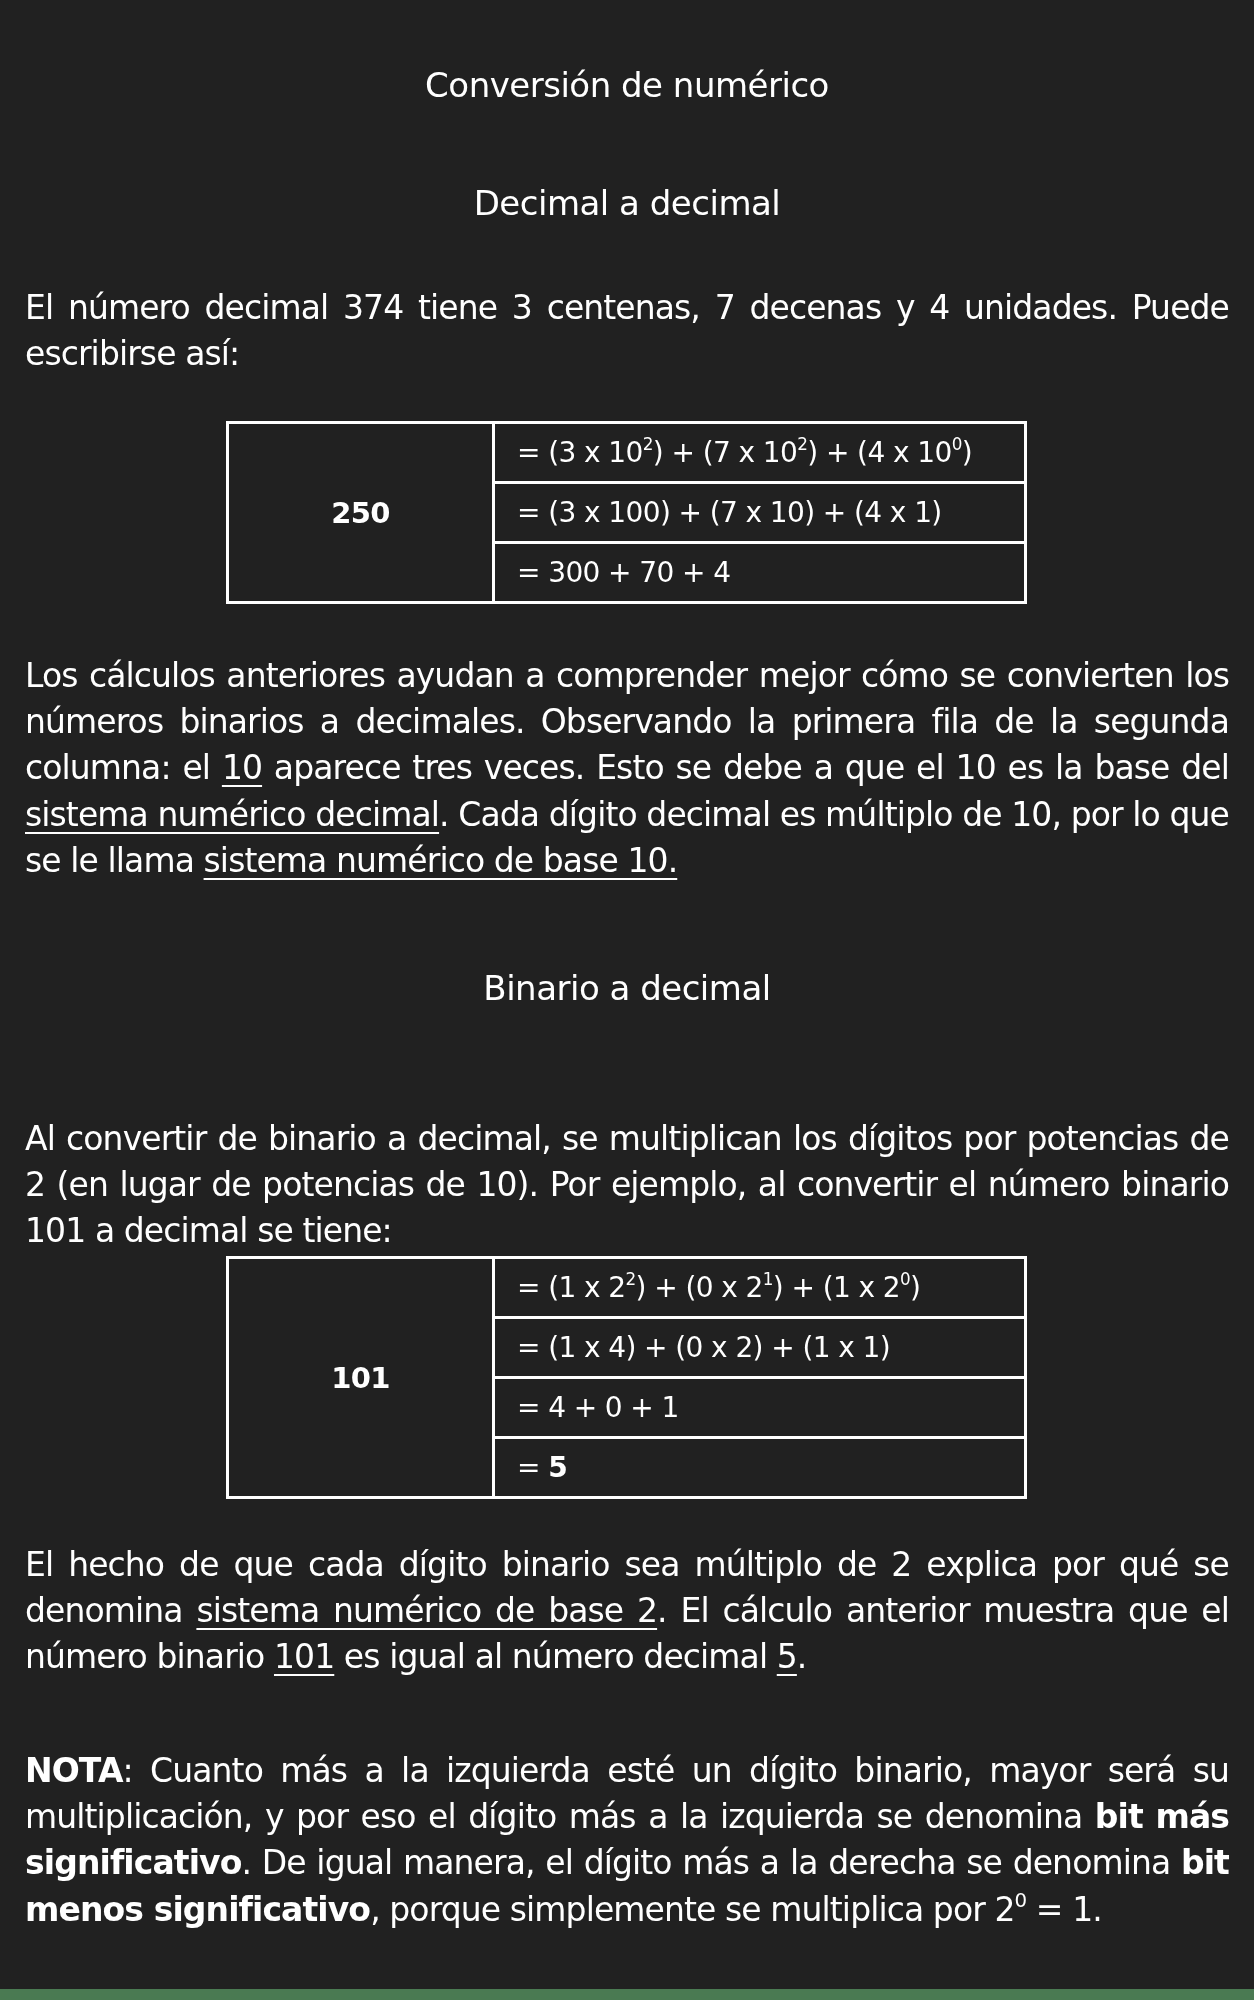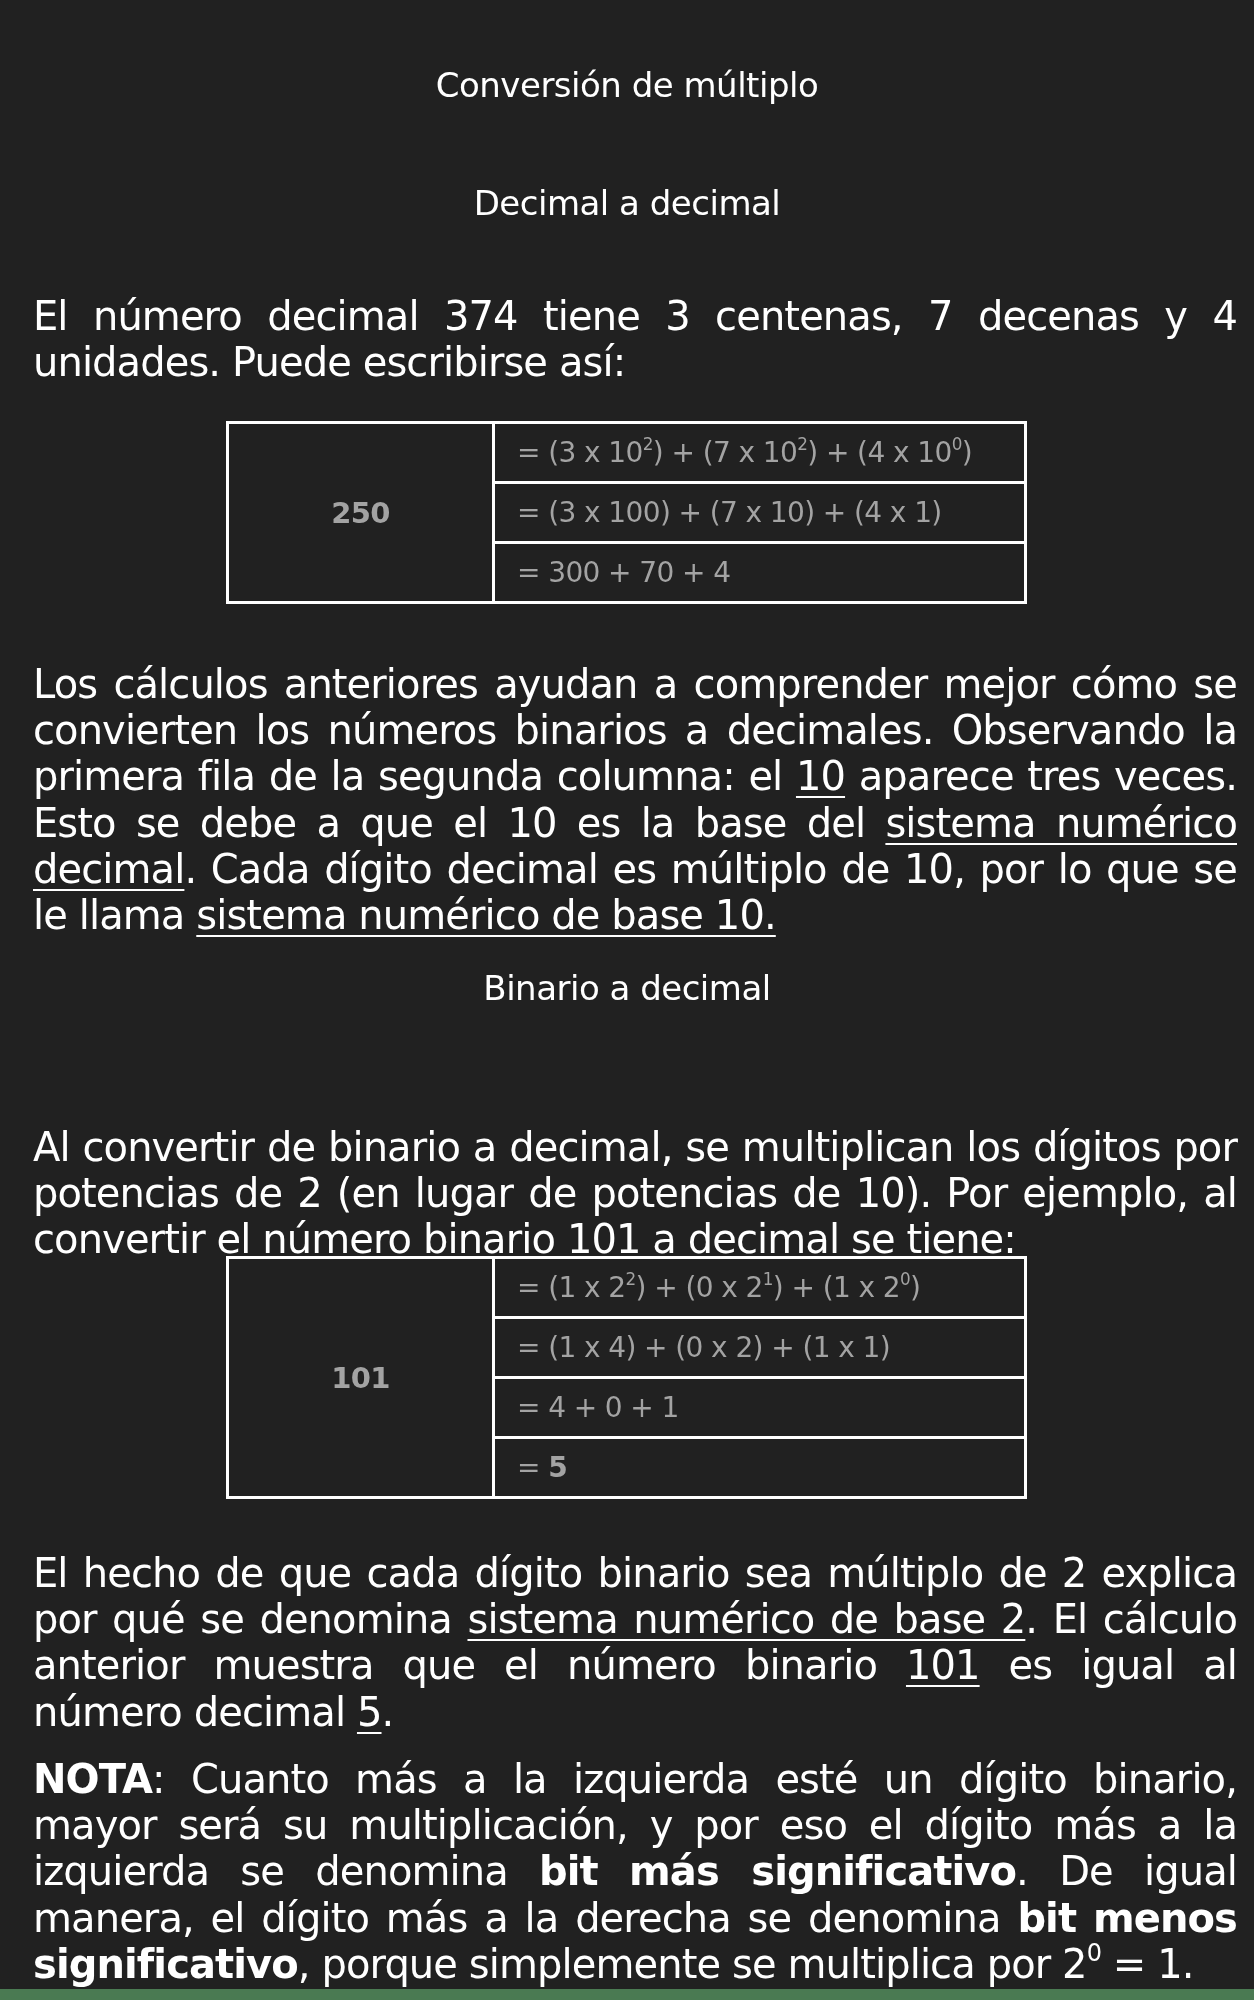--- a/index.html
+++ b/index.html
@@ -23,25 +23,25 @@
     font-size: 34px;
     line-height: 46px;
     font-weight: normal;
     margin: 0;
     letter-spacing: -0.5px;
   }
   .para {
     position: absolute;
     left: 25px;
     width: 1204px;
-    font-size: 40px;
+    font-size: 33px;
     line-height: 46.2px;
     text-align: justify;
     text-align-last: left;
-    margin: 8px;
+    margin: 0;
     letter-spacing: -0.9px;
   }
   .u {
     text-decoration: underline;
     text-decoration-thickness: 2px;
     text-underline-offset: 6px;
   }
   .b { font-weight: bold; }
   .bi { font-weight: bold; }
   sup {
@@ -57,21 +57,21 @@
     width: 801px;
     border-collapse: collapse;
     border: 3px solid #ffffff;
     table-layout: fixed;
   }
   .calc-table td {
     border: 3px solid #ffffff;
     padding: 0 0 0 22px;
     height: 57px;
     font-size: 28px;
-    color: #a3a3a3;
+    color: #ffffff;
     letter-spacing: -0.6px;
     white-space: nowrap;
   }
   .calc-table td.num {
     width: 263px;
     padding: 0;
     text-align: center;
     font-weight: bold;
     font-size: 29px;
   }
@@ -80,21 +80,21 @@
     left: 0;
     top: 1989px;
     width: 1254px;
     height: 11px;
     background: #4a7a52;
   }
 </style>
 </head>
 <body>
 
-<h1 class="heading" style="top:62px;">Conversión de múltiplo</h1>
+<h1 class="heading" style="top:62px;">Conversión de numérico</h1>
 
 <h2 class="heading" style="top:180px;">Decimal a decimal</h2>
 
 <p class="para" style="top:285px;">El número decimal 374 tiene 3 centenas, 7 decenas y 4 unidades. Puede escribirse así:</p>
 
 <table class="calc-table" style="top:421px;">
   <tbody>
       <tr>
     <td class="num" rowspan="3">250</td>
     <td><span>=</span> <span>(3 x 10</span><sup>2</sup><span>)</span> <span>+</span> <span>(7 x 10</span><sup>2</sup><span>)</span> <span>+</span> <span>(4 x 10</span><sup>0</sup><span>)</span></td>

